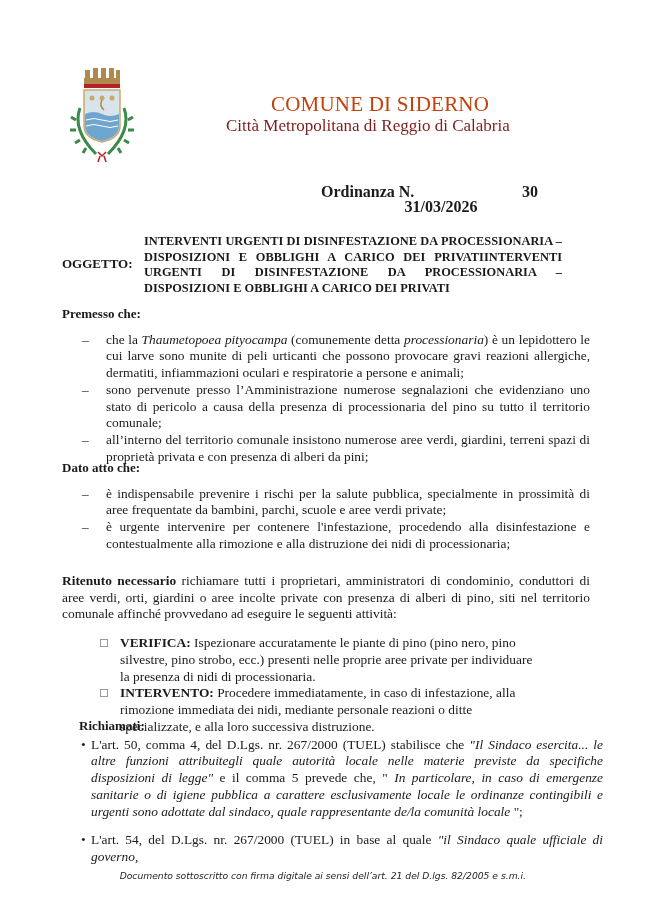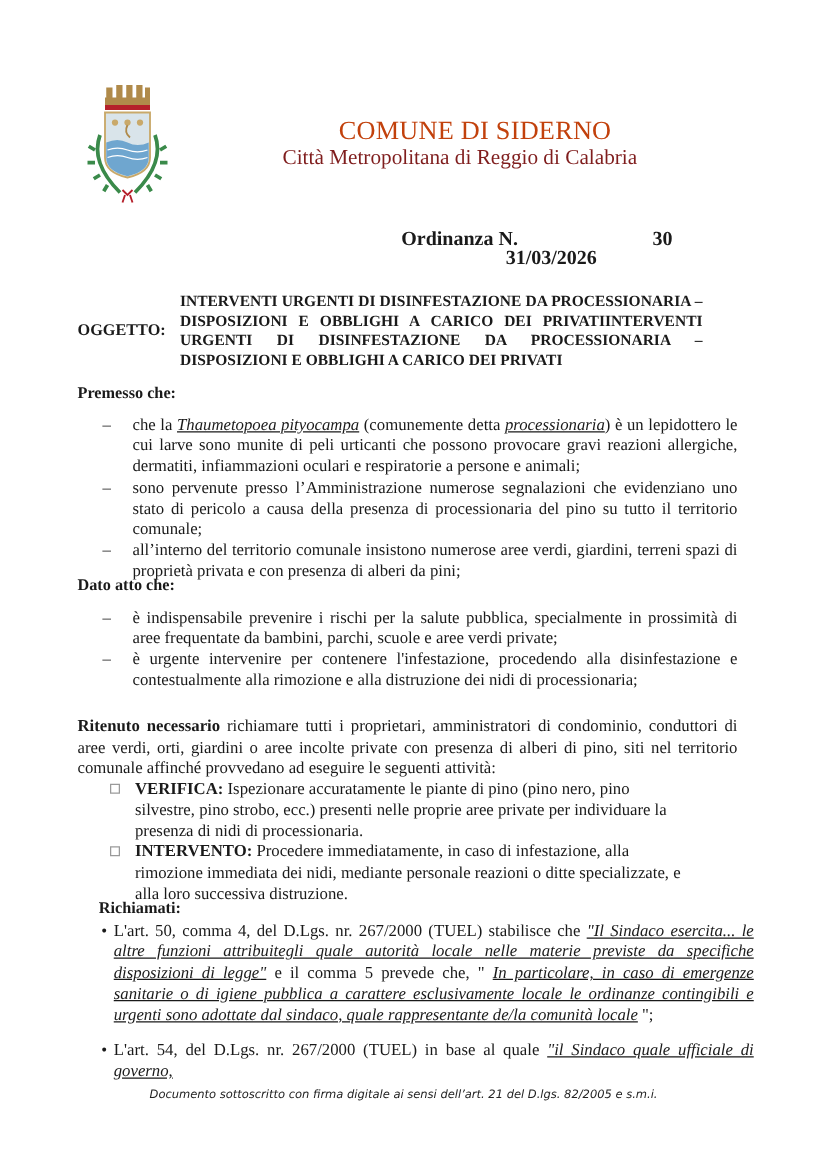--- a/index.html
+++ b/index.html
@@ -27,34 +27,34 @@
   .oggetto-text {
     position: absolute; left: 144px; top: 234px; width: 418px; font-weight: bold;
     font-size: 12.4px; line-height: 15.5px; text-align: justify;
   }
   .section { position: absolute; left: 62px; width: 528px; font-size: 13.4px; line-height: 16.7px; }
   .h { font-weight: bold; font-size: 13px; }
   ul.dash { list-style: none; margin: 0; padding: 0; }
   ul.dash li { position: relative; padding-left: 44px; text-align: justify; }
   ul.dash li .dash-mark { position: absolute; left: 20px; top: 0; }
   .para { text-align: justify; }
-  ul.box { list-style: none; margin: 0; padding: 0; }
+  ul.box { list-style: none; margin: 12px; padding: 0; }
   ul.box li { position: relative; padding-left: 46px; padding-right: 40px; }
   ul.box li .box-mark {
     position: absolute; left: 26px; top: 4px; width: 8px; height: 8px;
     border: 1px solid #9a9a9a; box-sizing: border-box;
   }
   ul.bullet { list-style: none; margin: 0; padding: 0; }
   ul.bullet li { position: relative; padding-left: 12px; text-align: justify; }
   ul.bullet li .bullet-mark { position: absolute; left: 2px; top: 0; }
   .footer {
     position: absolute; left: 0; width: 526px; top: 870px; text-align: right;
     font-family: "DejaVu Sans", sans-serif; font-style: italic; font-size: 9.2px; color: #222;
   }
-  i, em { font-style: italic; text-decoration: underline; }
+  i, em { font-style: italic; }
   b { font-weight: bold; }
 </style>
 </head>
 <body>
 
 <div class="crest">
   <svg width="72" height="100" viewBox="0 0 72 100">
 
     <rect x="18" y="14" width="36" height="10" fill="#b08a4a"></rect>
     <rect x="18" y="20" width="36" height="4" fill="#b5202a"></rect>

